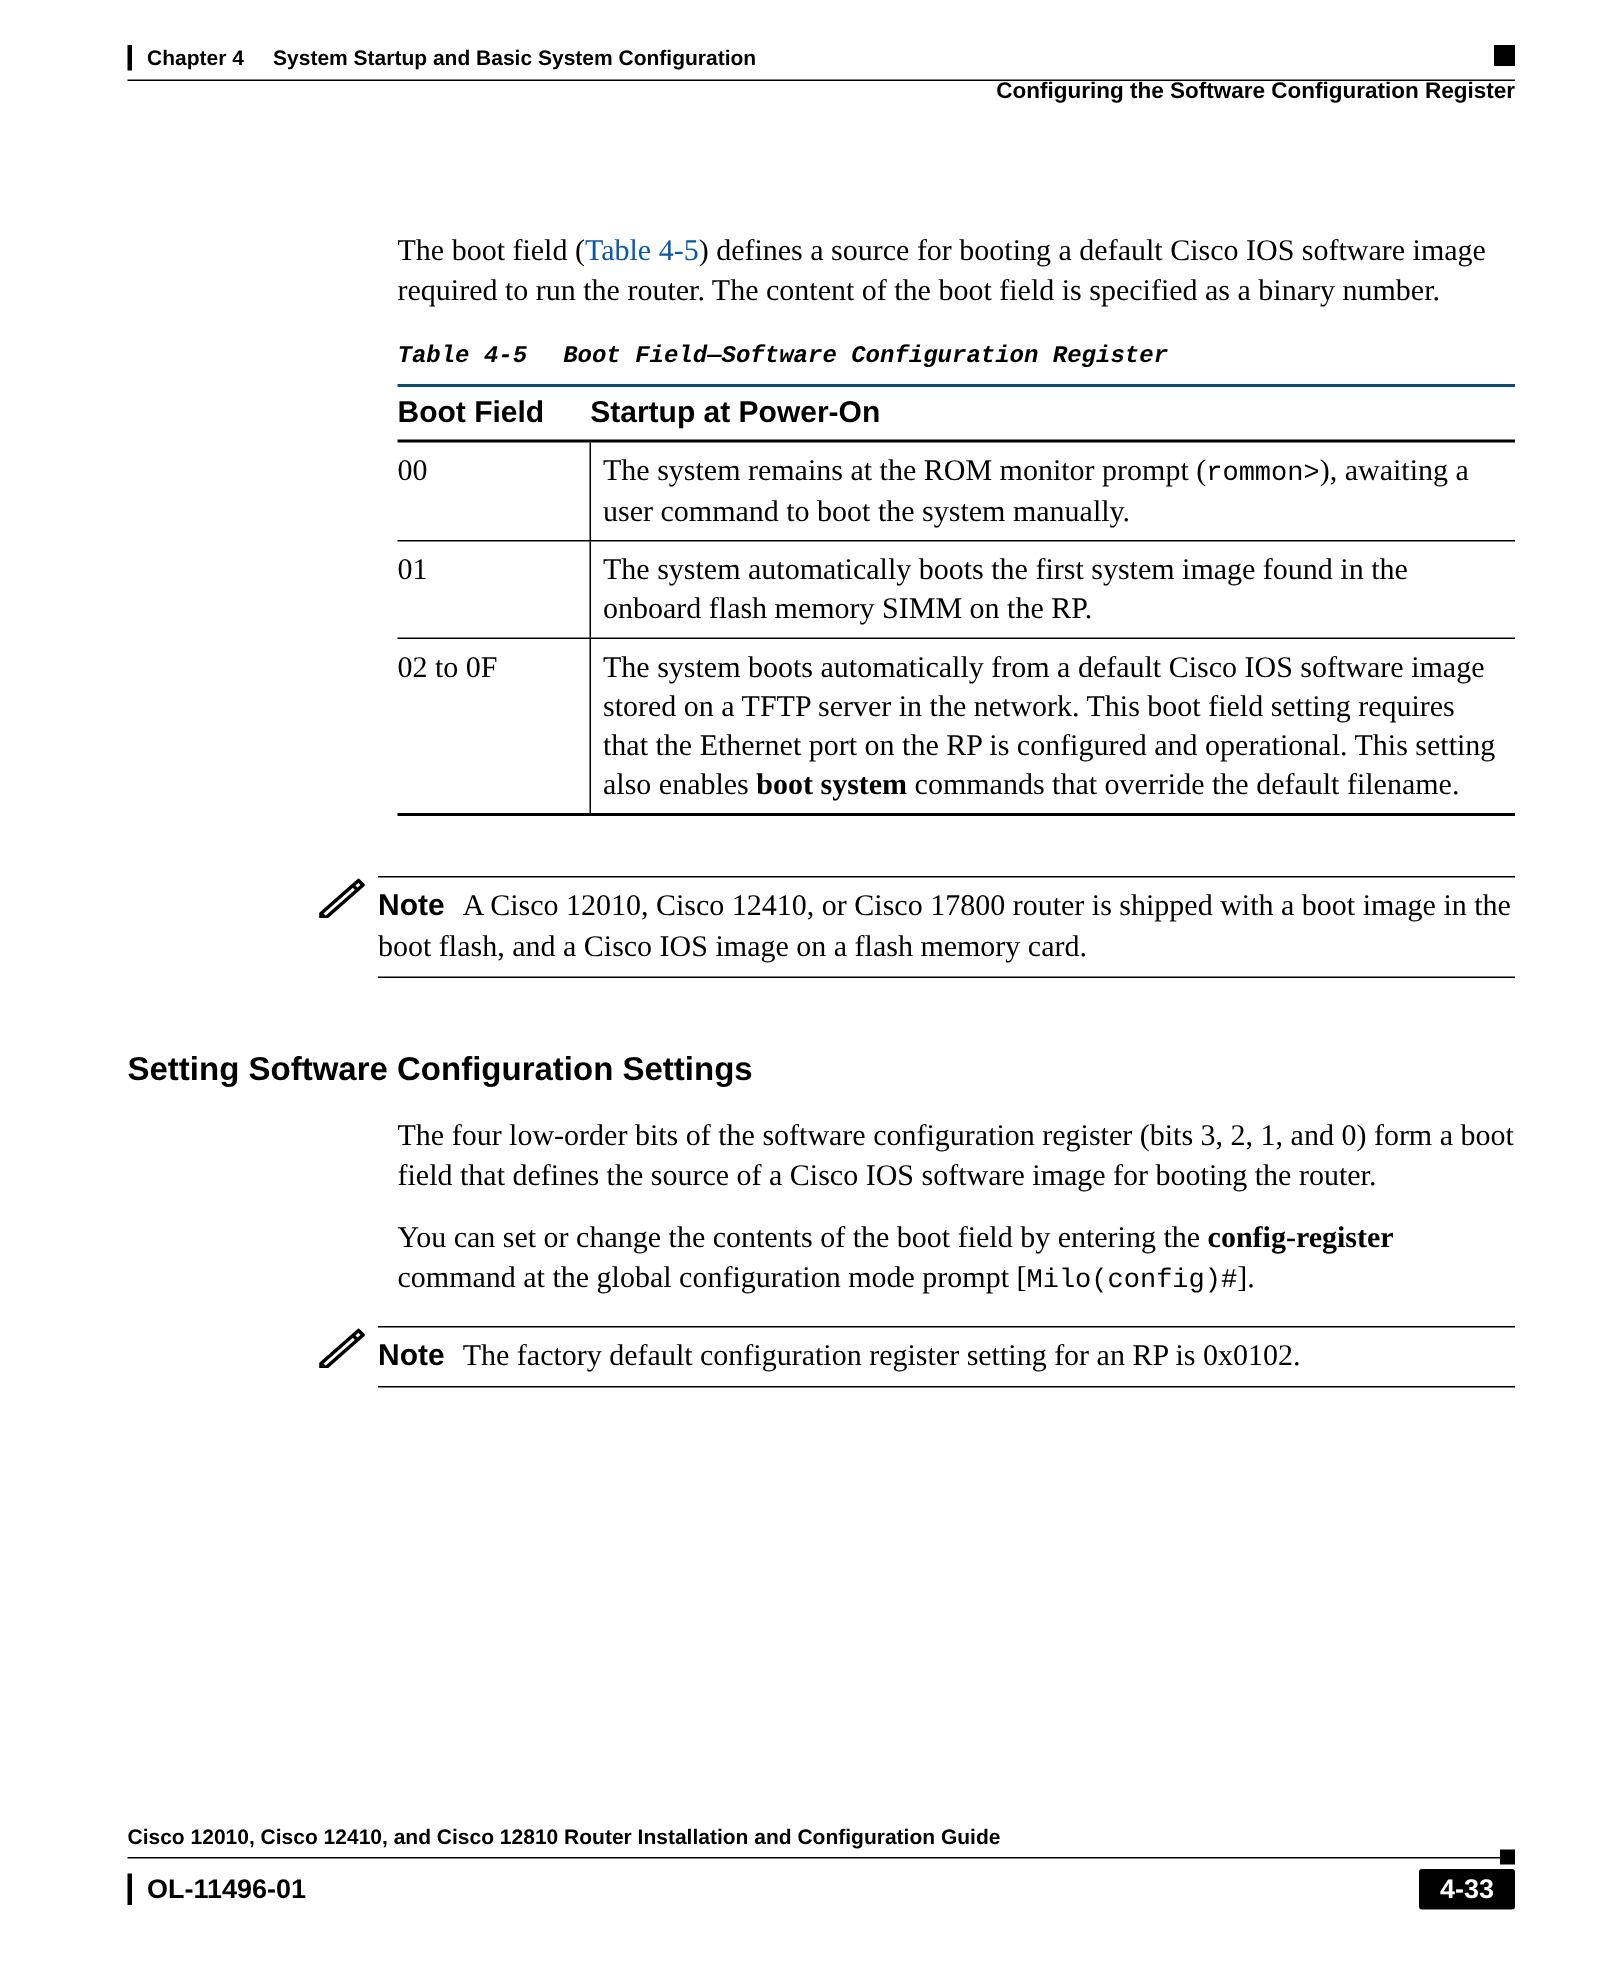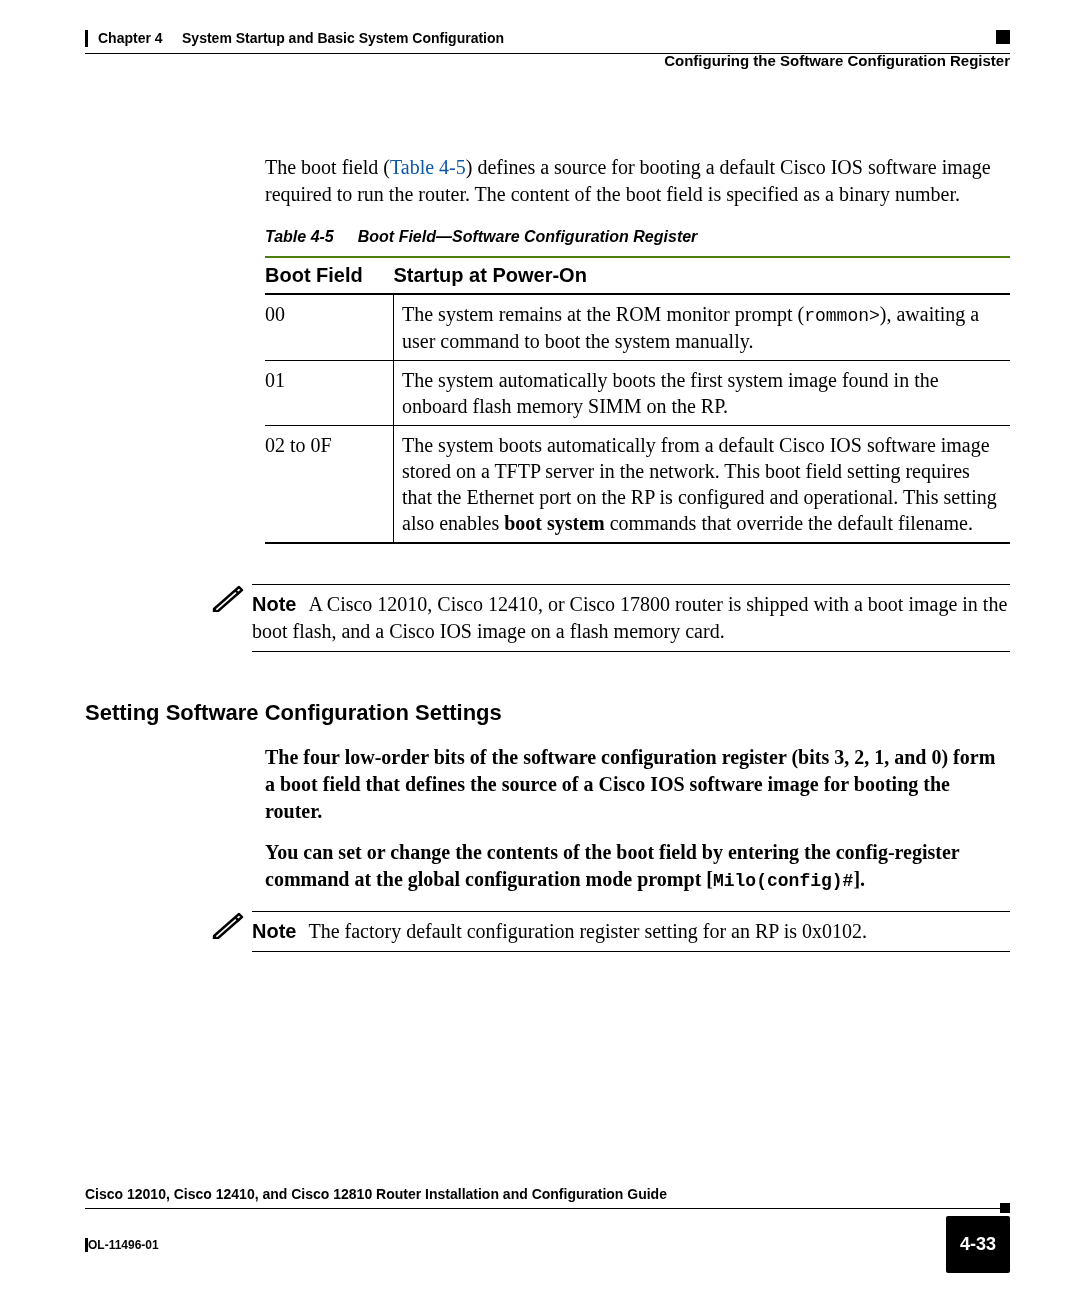--- a/index.html
+++ b/index.html
@@ -59,38 +59,38 @@
   margin-left: 180px;
   margin-right: 0;
 }
 .para {
   margin-top: 100px;
   line-height: 1.35;
   font-size: 20px;
 }
 .link { color: #0b58a5; }
 .tbl-caption {
-  font-family: Liberation Sans, sans-serif;
+  font-family: Liberation Mono, monospace;
   font-style: italic;
   font-weight: bold;
   font-size: 16px;
   margin-top: 12px;
   margin-bottom: 10px;
 }
 .tbl-num { margin-right: 24px; }
 table.boot {
   border-collapse: collapse;
   width: 100%;
   font-size: 20px;
 }
 table.boot th {
   font-family: Arial, Helvetica, sans-serif;
   font-weight: bold;
   text-align: left;
-  border-top: 2px solid #4d7c0f;
+  border-top: 2px solid #0c4a6e;
   border-bottom: 2px solid #000;
   padding: 6px 8px 6px 0;
 }
 table.boot th:first-child, table.boot td:first-child {
   width: 120px;
   padding-right: 8px;
 }
 table.boot td {
   vertical-align: top;
   border-bottom: 1px solid #000;
@@ -134,21 +134,20 @@
   font-weight: bold;
   font-size: 22px;
   margin: 48px 0 18px 0;
 }
 .sec-para {
   margin-left: 180px;
   line-height: 1.35;
   font-size: 20px;
   margin-top: 4px;
   margin-bottom: 14px;
-  font-weight: bold;
 }
 .footer {
   position: absolute;
   left: 85px;
   right: 70px;
   bottom: 38px;
 }
 .footer-title {
   text-align: left;
   font-family: Arial, Helvetica, sans-serif;
@@ -175,30 +174,31 @@
 }
 .footer-row {
   display: flex;
   justify-content: space-between;
   align-items: center;
   margin-top: 2px;
 }
 .footer-left {
   font-family: Arial, Helvetica, sans-serif;
   font-weight: bold;
-  font-size: 12px;
+  font-size: 18px;
   border-left: 3px solid #000;
+  padding-left: 10px;
 }
 .footer-page {
   background: #000;
   color: #fff;
   font-family: Arial, Helvetica, sans-serif;
   font-weight: bold;
   font-size: 18px;
-  padding: 18px 14px;
+  padding: 3px 14px;
   border-radius: 2px;
 }
 </style>
 </head>
 <body>
 
 <div class="page">
   <div class="hdr-row">
     <span class="hdr-sq"></span>
     <div class="hdr-left">

